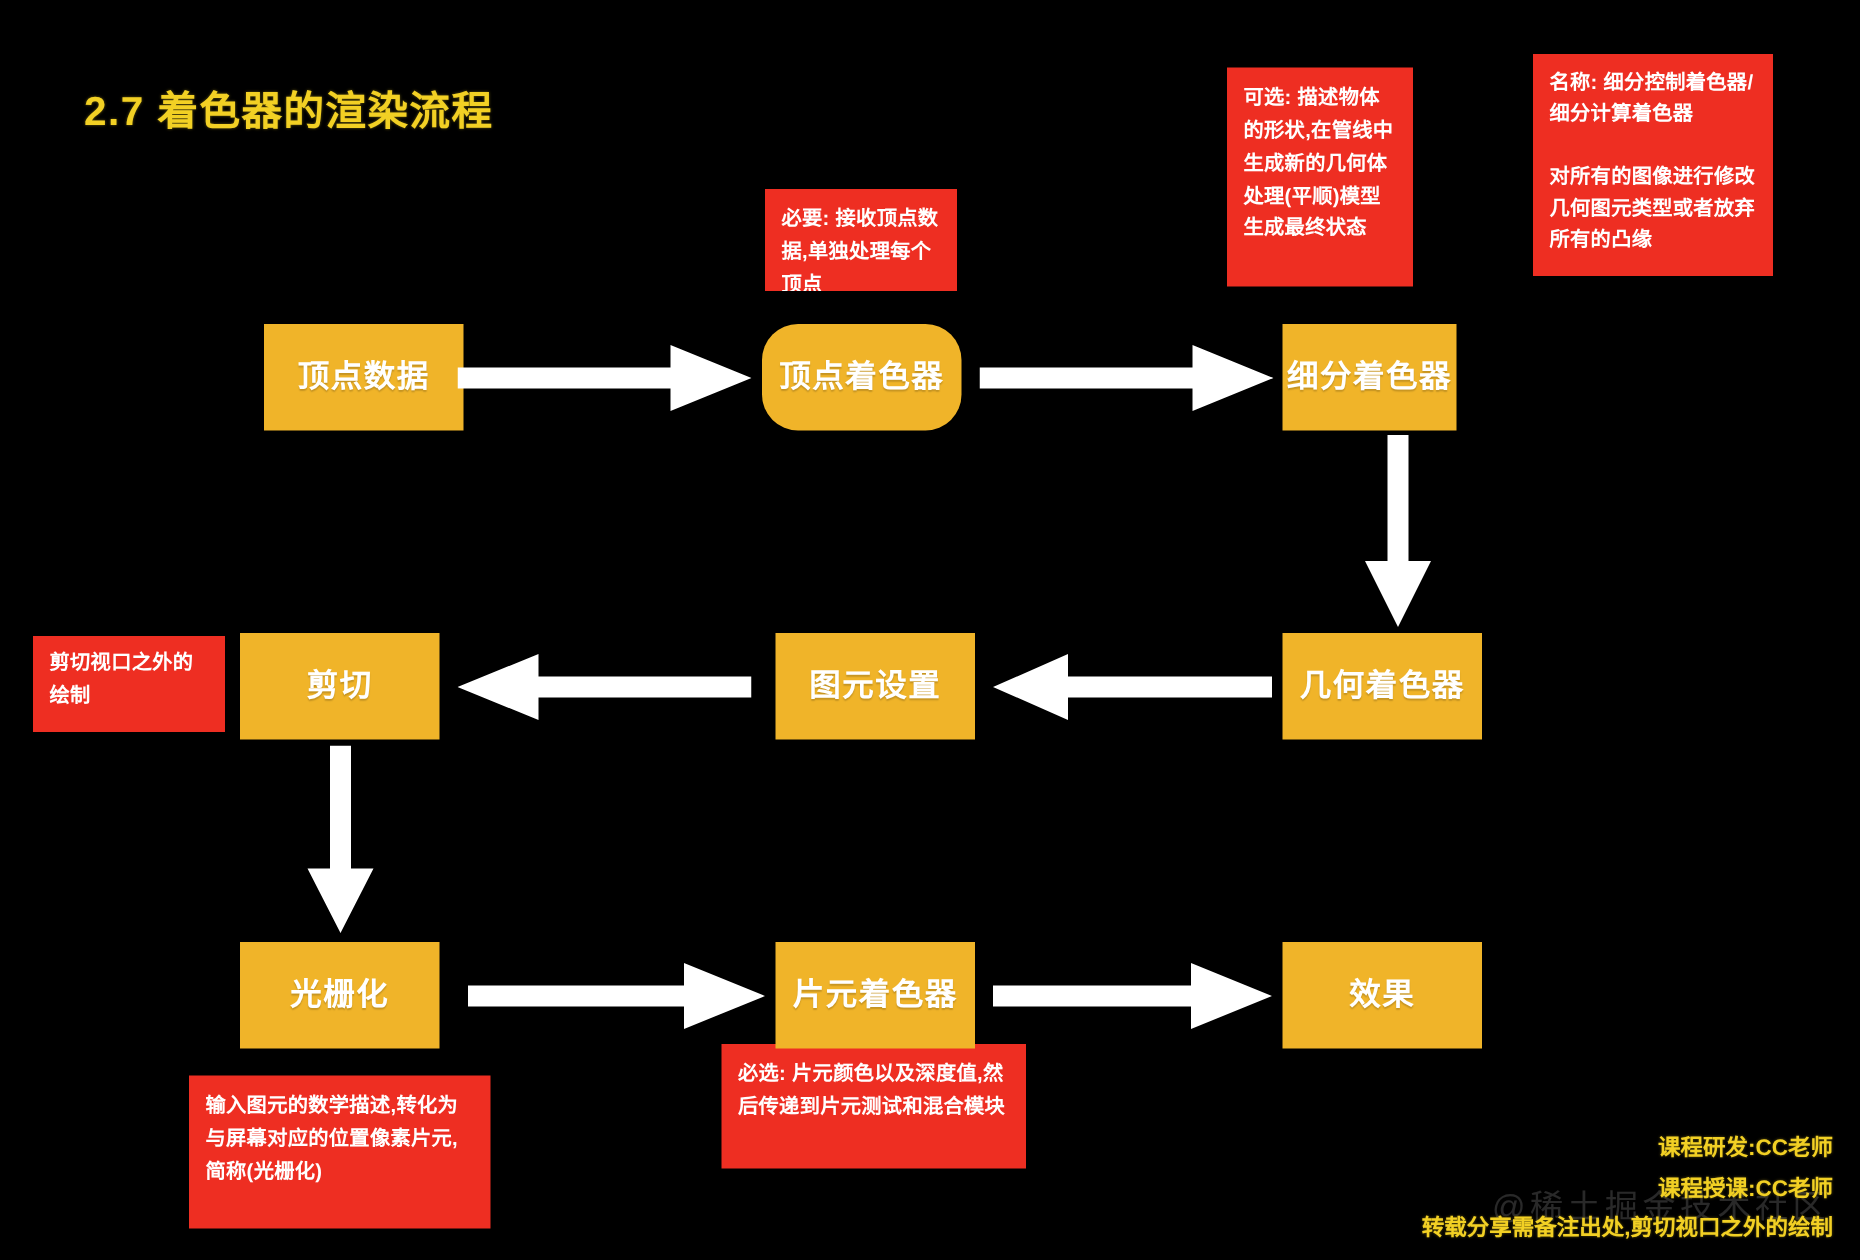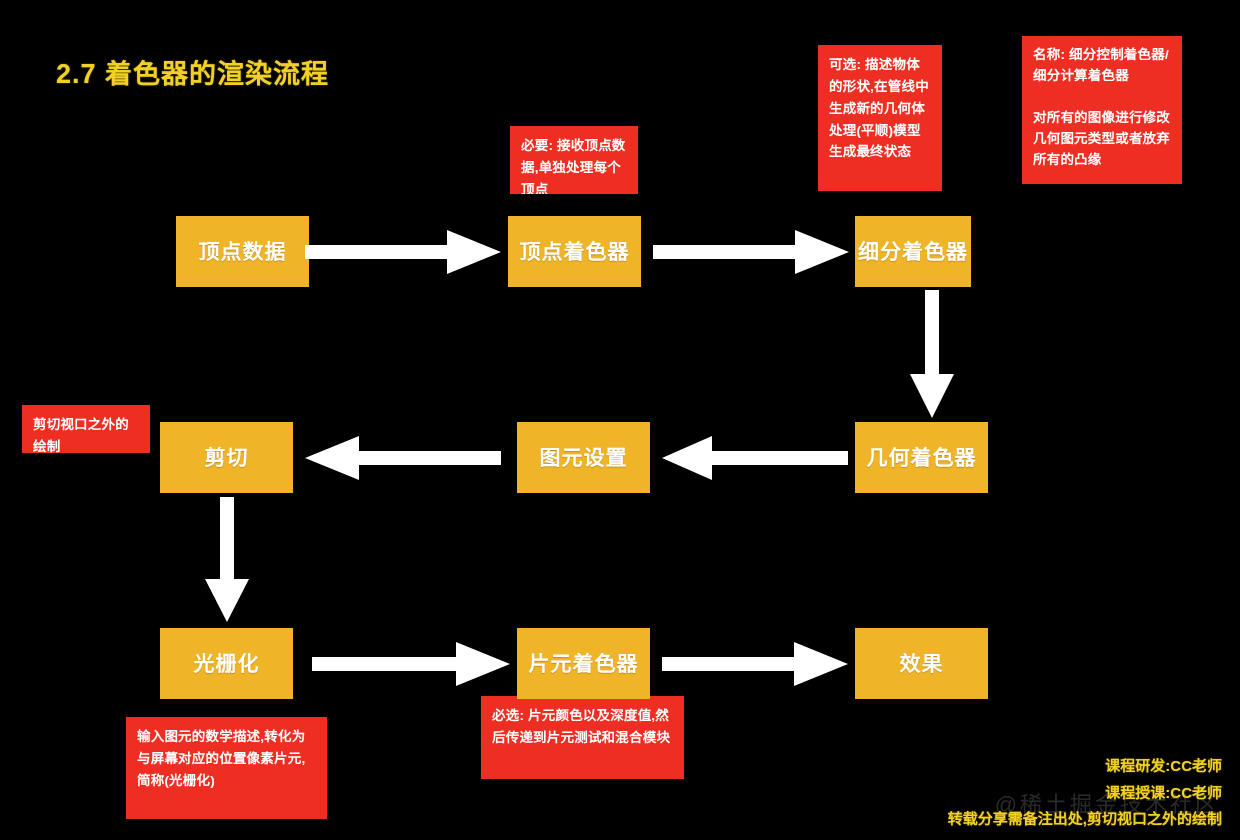--- a/index.html
+++ b/index.html
@@ -103,29 +103,29 @@
   <div class="title">2.7 着色器的渲染流程</div>
 
   <div class="note" style="left:510px; top:126px; width:128px; height:68px;">必要: 接收顶点数据,单独处理每个顶点</div>
 
   <div class="note" style="left:818px; top:45px; width:124px; height:146px;">可选: 描述物体的形状,在管线中生成新的几何体处理(平顺)模型生成最终状态</div>
 
   <div class="note" style="left:1022px; top:36px; width:160px; height:148px; line-height:1.55;">名称: 细分控制着色器/细分计算着色器
 
 对所有的图像进行修改几何图元类型或者放弃所有的凸缘</div>
 
-  <div class="note" style="left:22px; top:405px; width:128px; height:48px;">剪切视口之外的绘制</div>
+  <div class="note" style="left:22px; top:424px; width:128px; height:64px;font-family:Liberation Mono, monospace;">剪切视口之外的绘制</div>
 
   <div class="note" style="left:126px; top:717px; width:201px; height:102px;">输入图元的数学描述,转化为与屏幕对应的位置像素片元,简称(光栅化)</div>
 
   <div class="note" style="left:481px; top:696px; width:203px; height:83px;">必选: 片元颜色以及深度值,然后传递到片元测试和混合模块</div>
 
   <div class="node" style="left:160px; top:216px; width:133px; height:71px;margin-left:16px;">顶点数据</div>
 
-  <div class="node" style="left:508px; top:216px; width:133px; height:71px;">顶点着色器</div>
+  <div class="node" style="left:508px; top:216px; width:133px; height:71px;border-radius:24px;">顶点着色器</div>
 
   <div class="node" style="left:855px; top:216px; width:116px; height:71px;">细分着色器</div>
 
   <div class="node" style="left:855px; top:422px; width:133px; height:71px;">几何着色器</div>
 
   <div class="node" style="left:517px; top:422px; width:133px; height:71px;">图元设置</div>
 
   <div class="node" style="left:160px; top:422px; width:133px; height:71px;">剪切</div>
 
   <div class="node" style="left:160px; top:628px; width:133px; height:71px;">光栅化</div>

